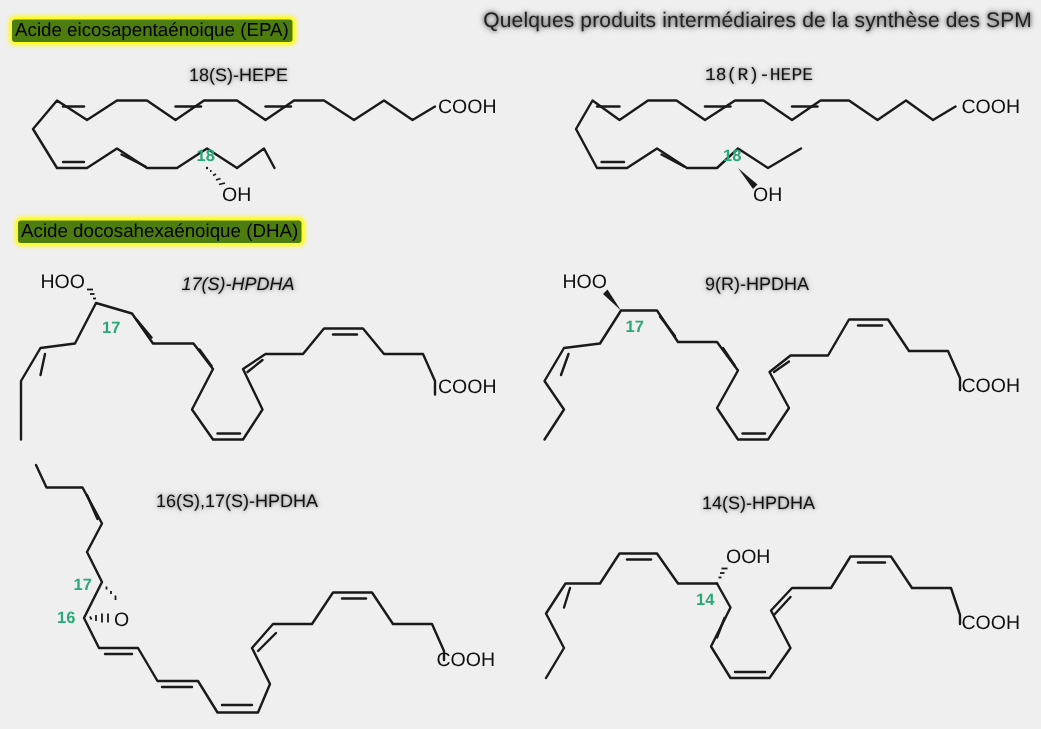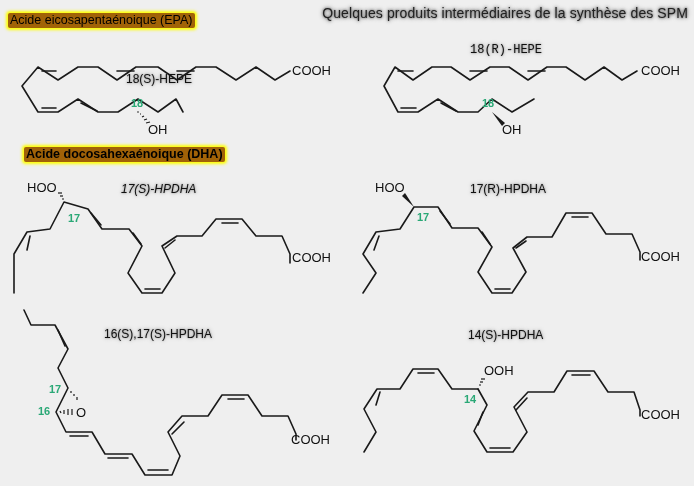--- a/index.html
+++ b/index.html
@@ -1,37 +1,37 @@
 <!DOCTYPE html>
 <html><head>
 <meta charset="utf-8">
 <style>
   html,body{margin:0;padding:0;}
   body{width:694px;height:486px;background:#efefef;position:relative;overflow:hidden;font-family:"Liberation Sans",sans-serif;}
-  .section-label{position:absolute;font-size:12.5px;color:#000;background:#a16207;padding:0 2px;line-height:15px;box-shadow:0 0 3px 2px #ffff00;border-radius:2px;}
+  .section-label{position:absolute;font-size:12.5px;color:#000;background:#4d7c0f;padding:0 2px;line-height:15px;box-shadow:0 0 3px 2px #ffff00;border-radius:2px;}
   .page-title{position:absolute;right:6px;top:5px;font-size:14px;color:#222;text-shadow:0 0 3px #777,0 0 5px #888,0 0 2px #999;letter-spacing:0.1px;}
   .mol-name{position:absolute;font-size:12px;color:#111;text-shadow:0 0 2px #888,0 0 4px #aaa;}
   svg.mols{position:absolute;left:0;top:0;}
   svg text{font-family:"Liberation Sans",sans-serif;}
   .bond{stroke:#1a1a1a;stroke-width:1.6;fill:none;stroke-linejoin:round;stroke-linecap:round;}
   .dbl{stroke:#1a1a1a;stroke-width:1.6;fill:none;stroke-linecap:round;}
   .grp{font-size:13px;fill:#111;}
   .num{font-size:11px;font-weight:bold;fill:#2aa876;}
 </style>
 </head>
 <body>
 
 <div class="page-title">Quelques produits intermédiaires de la synthèse des SPM</div>
 <div class="section-label" style="left:8px;top:13px;">Acide eicosapentaénoique (EPA)</div>
-<div class="section-label" style="left:24px;top:147px;font-weight:bold;">Acide docosahexaénoique (DHA)</div>
+<div class="section-label" style="left:12px;top:147px;">Acide docosahexaénoique (DHA)</div>
 
-<div class="mol-name" style="left:126px;top:43px;margin-top:29px;">18(S)-HEPE</div>
+<div class="mol-name" style="left:126px;top:43px;">18(S)-HEPE</div>
 <div class="mol-name" style="left:470px;top:43px;font-family:Liberation Mono, monospace;">18(R)-HEPE</div>
 <div class="mol-name" style="left:121px;top:182px;font-style:italic;">17(S)-HPDHA</div>
-<div class="mol-name" style="left:470px;top:182px;">17(R)-HPDHA</div>
+<div class="mol-name" style="left:470px;top:182px;">9(R)-HPDHA</div>
 <div class="mol-name" style="left:104px;top:327px;">16(S),17(S)-HPDHA</div>
 <div class="mol-name" style="left:468px;top:328px;">14(S)-HPDHA</div>
 
 <svg class="mols" width="694" height="486" viewBox="0 0 694 486">
 
   <g>
     <polyline class="bond" points="290,71 275,80 256,67 236,80 216,67 196,67 177,80 158,67 136,67 117,80 98,67 78,67 58,80 38,67 22,86 38,112 58,112 78,99 98,112 118,112 138,99 158,112 176,99 183,112"></polyline>
     <line class="dbl" x1="42" y1="71" x2="56" y2="71"></line>
     <line class="dbl" x1="117" y1="71" x2="134" y2="71"></line>
     <line class="dbl" x1="177" y1="71" x2="194" y2="71"></line>

